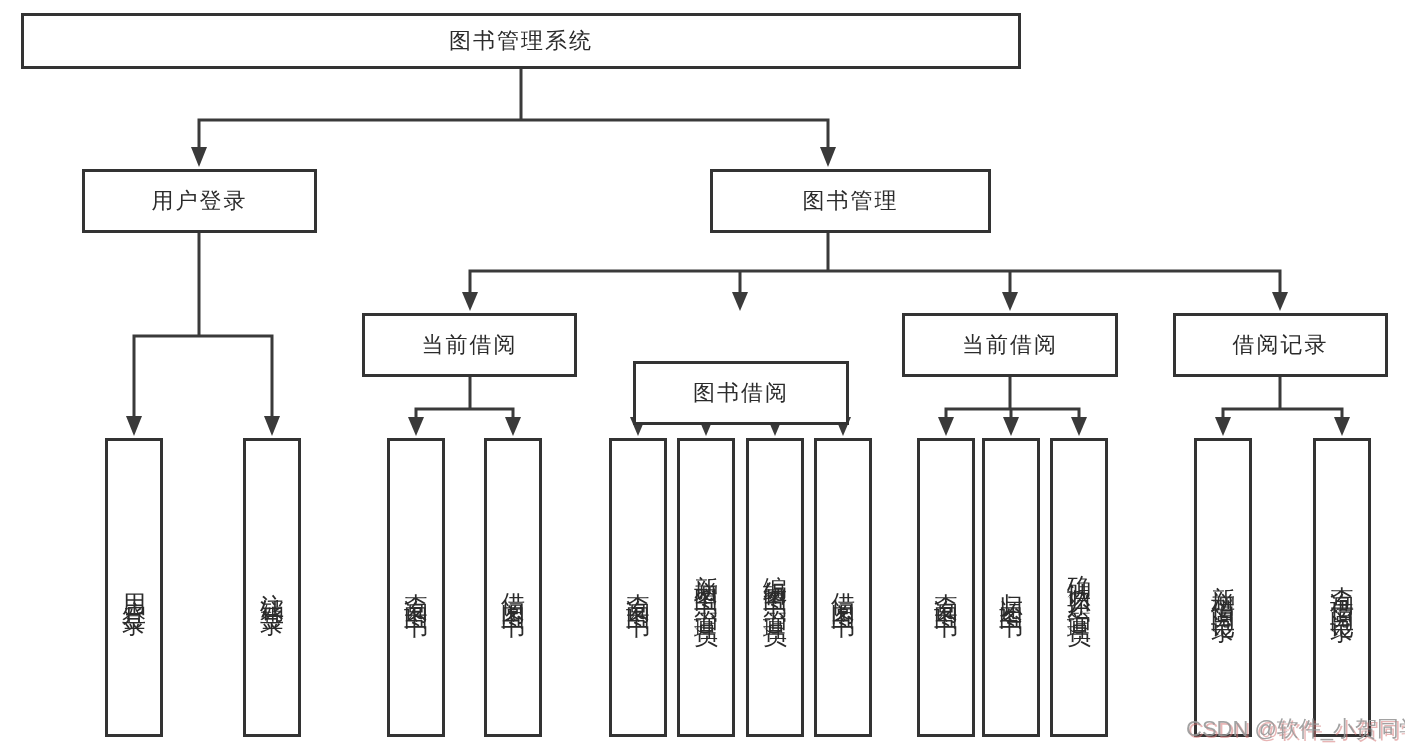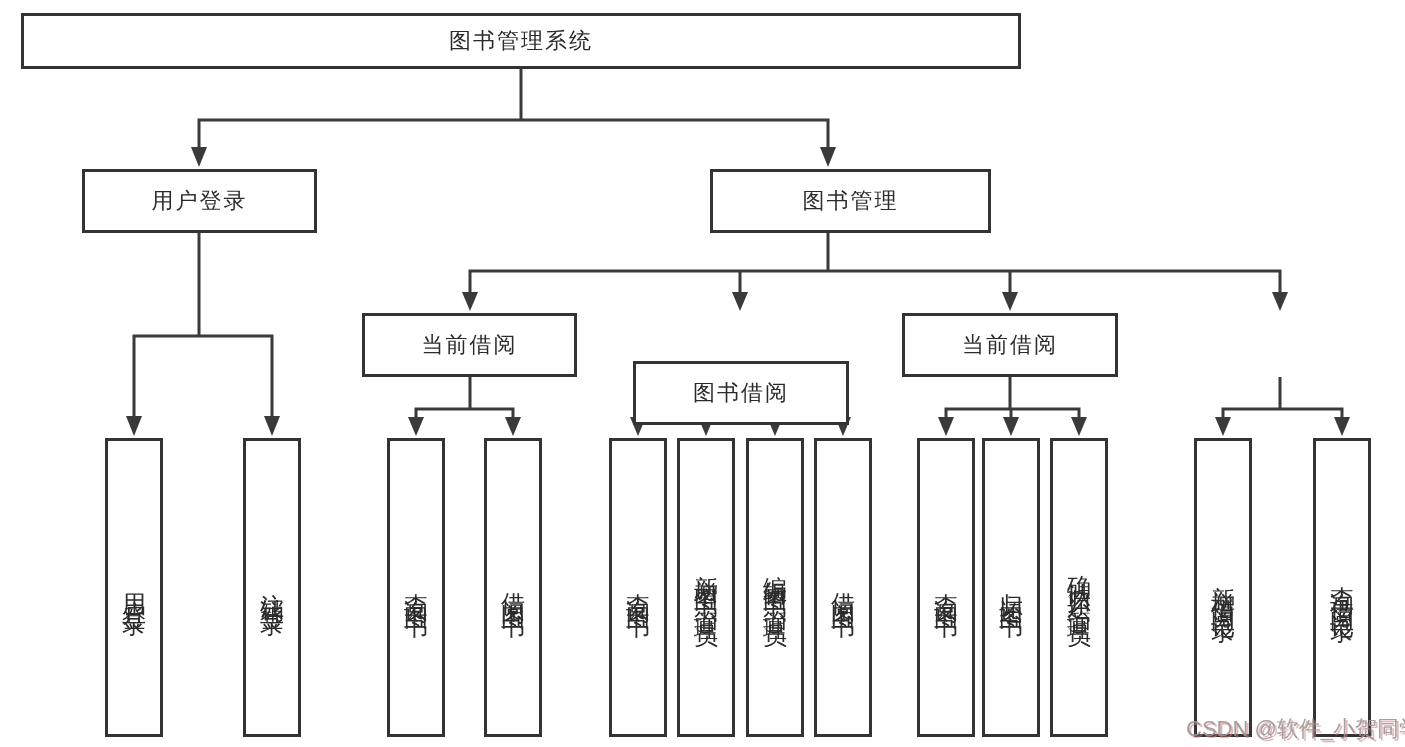--- a/index.html
+++ b/index.html
@@ -95,20 +95,21 @@
   </svg>
 
   <div class="node hbox" style="left:21px; top:13px; width:1000px; height:56px;">图书管理系统</div>
 
   <div class="node hbox" style="left:82px; top:169px; width:235px; height:64px;">用户登录</div>
   <div class="node hbox" style="left:710px; top:169px; width:281px; height:64px;">图书管理</div>
 
   <div class="node hbox" style="left:362px; top:313px; width:215px; height:64px;">当前借阅</div>
   <div class="node hbox" style="left:633px; top:313px; width:216px; height:64px;margin-top:48px;">图书借阅</div>
   <div class="node hbox" style="left:902px; top:313px; width:216px; height:64px;text-align:center;">当前借阅</div>
+  <div class="node hbox" style="left:1173px; top:313px; width:215px; height:64px;">借阅记录</div>
 
   <div class="node vbox" style="left:105px; top:438px; width:58px; height:299px;">用户登录</div>
   <div class="node vbox" style="left:243px; top:438px; width:58px; height:299px;">注销登录</div>
 
   <div class="node vbox" style="left:387px; top:438px; width:58px; height:299px;">查询图书</div>
   <div class="node vbox" style="left:484px; top:438px; width:58px; height:299px;">借阅图书</div>
 
   <div class="node vbox" style="left:609px; top:438px; width:58px; height:299px;">查询图书</div>
   <div class="node vbox" style="left:677px; top:438px; width:58px; height:299px;">新增图书（管理员）</div>
   <div class="node vbox" style="left:746px; top:438px; width:58px; height:299px;">编辑图书（管理员）</div>

